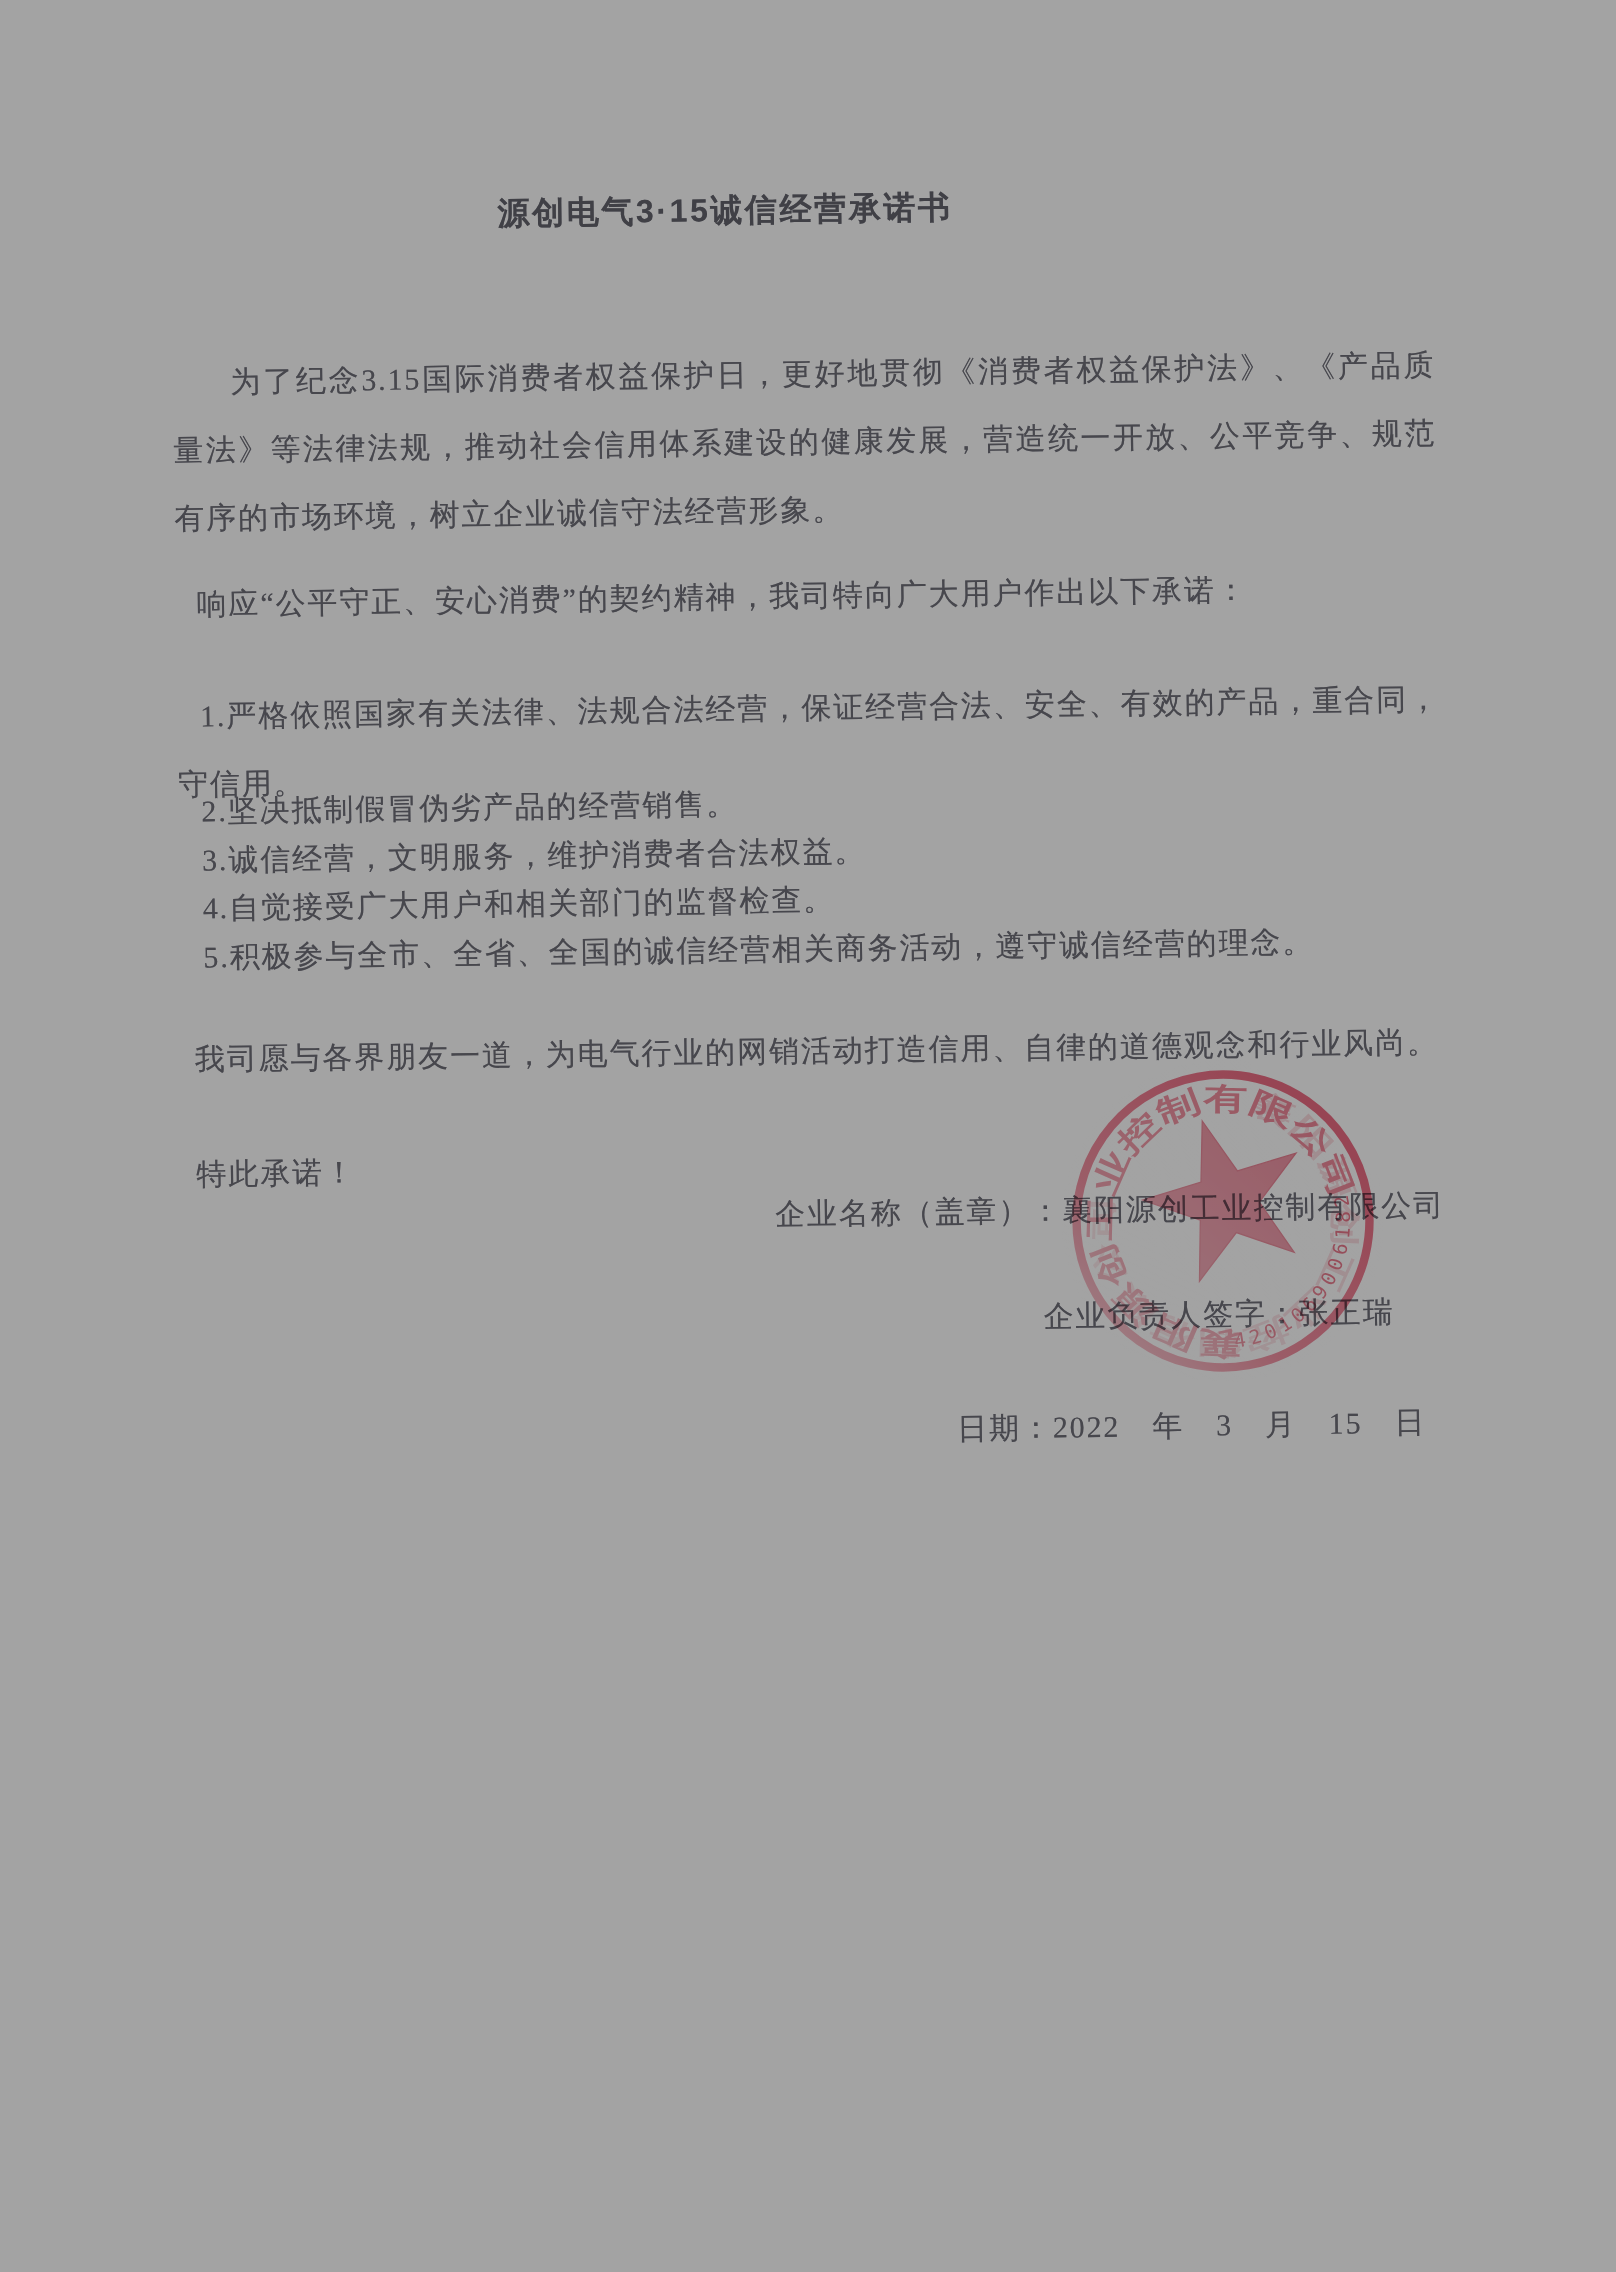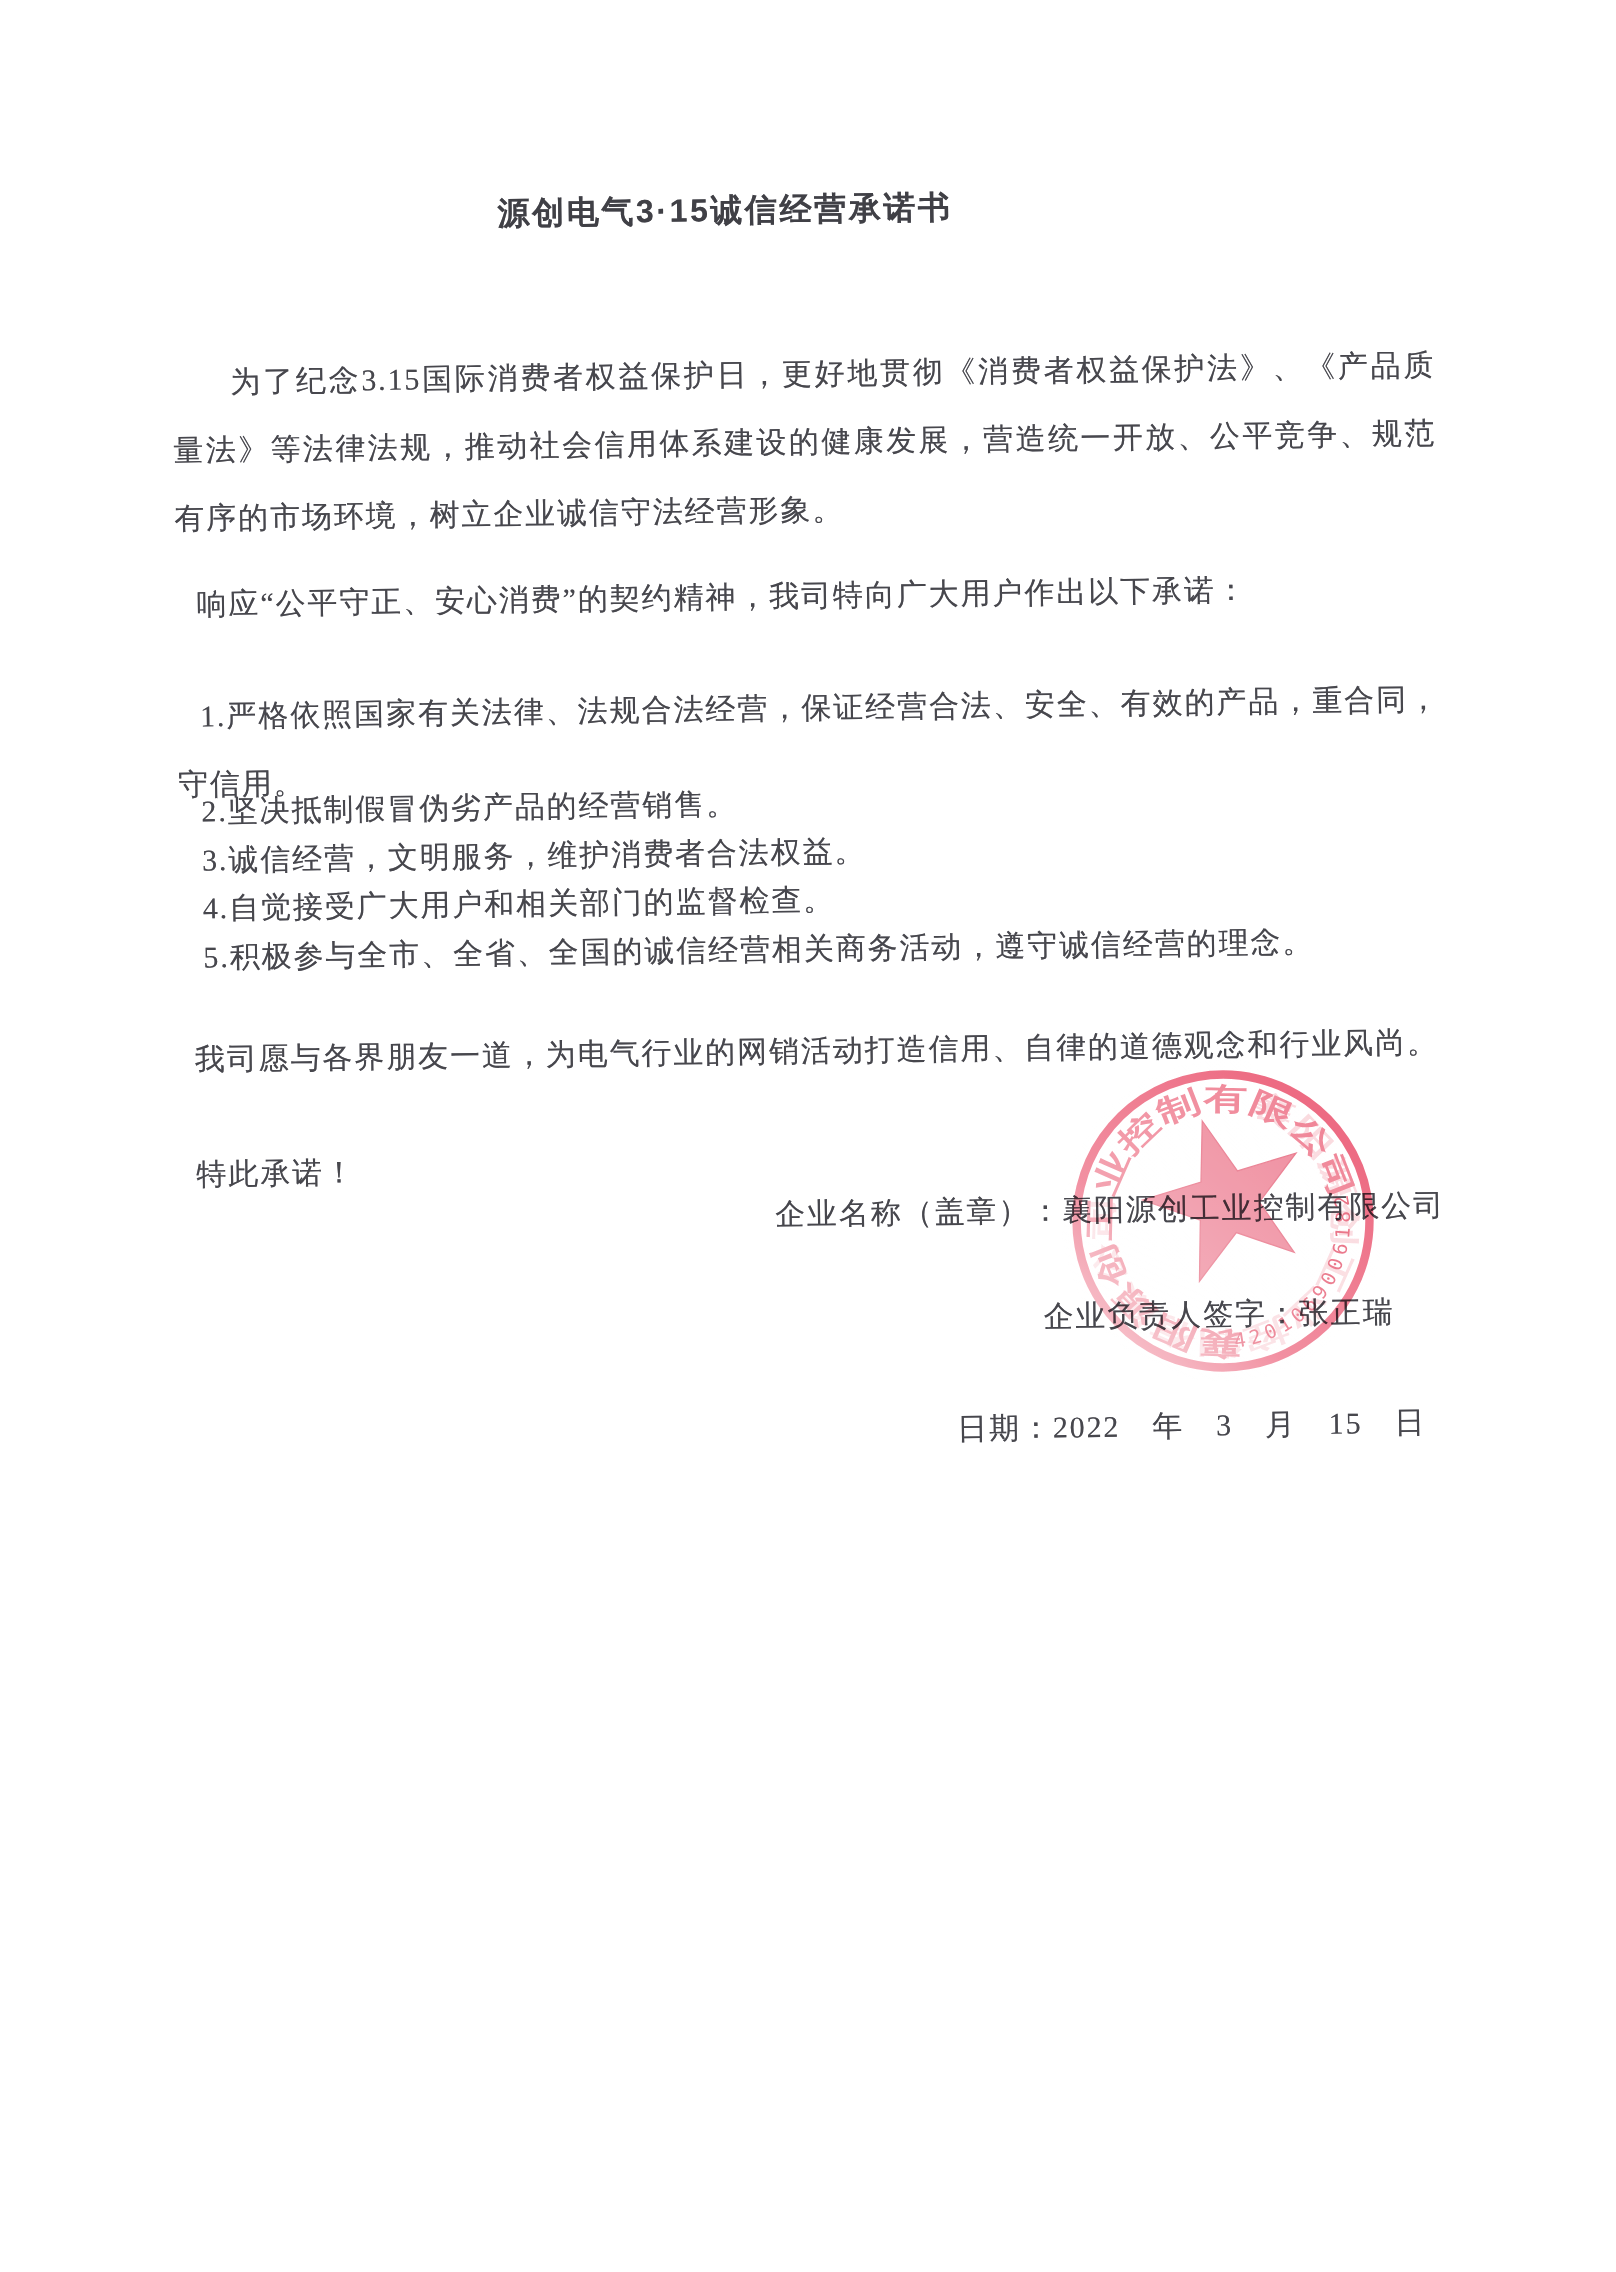--- a/index.html
+++ b/index.html
@@ -1,19 +1,19 @@
 <!DOCTYPE html>
 <html style="font-size:10.4px"><head>
 <meta charset="utf-8">
 <style>
   html,body{margin:0;padding:0;background:#e9e9ec;}
   .page{
     position:relative;
     width:1617px;height:2273px;
-    background:#ffffff;
+    background:#a3a3a3;
     overflow:hidden;
     font-family:"Liberation Serif","DejaVu Serif",serif;
     color:#47474d;
   }
   
   .content{
     position:absolute;inset:0;
     transform:rotate(-0.8deg);
     transform-origin:50% 50%;
   }

